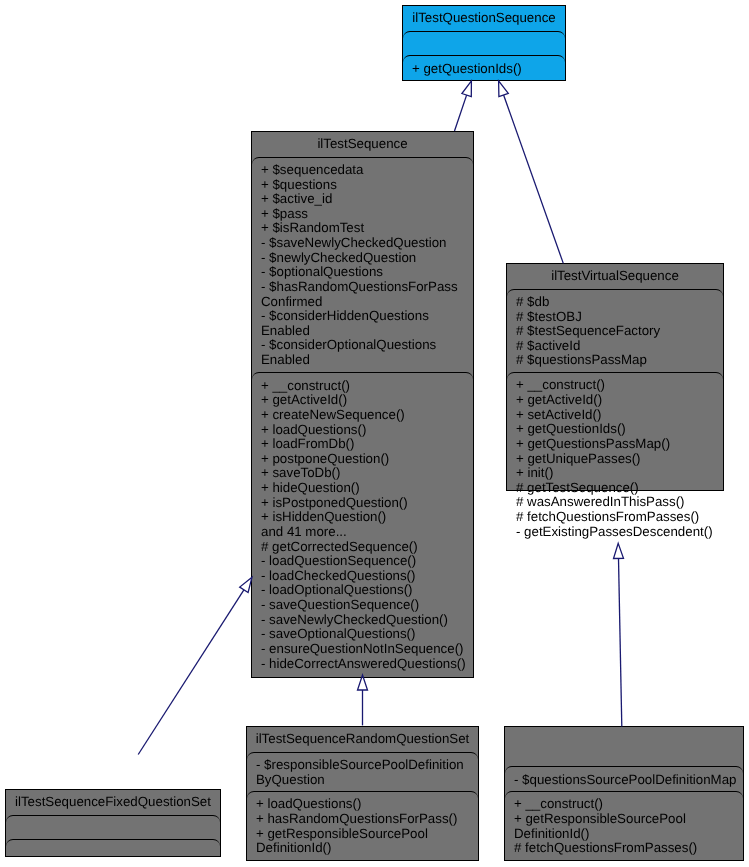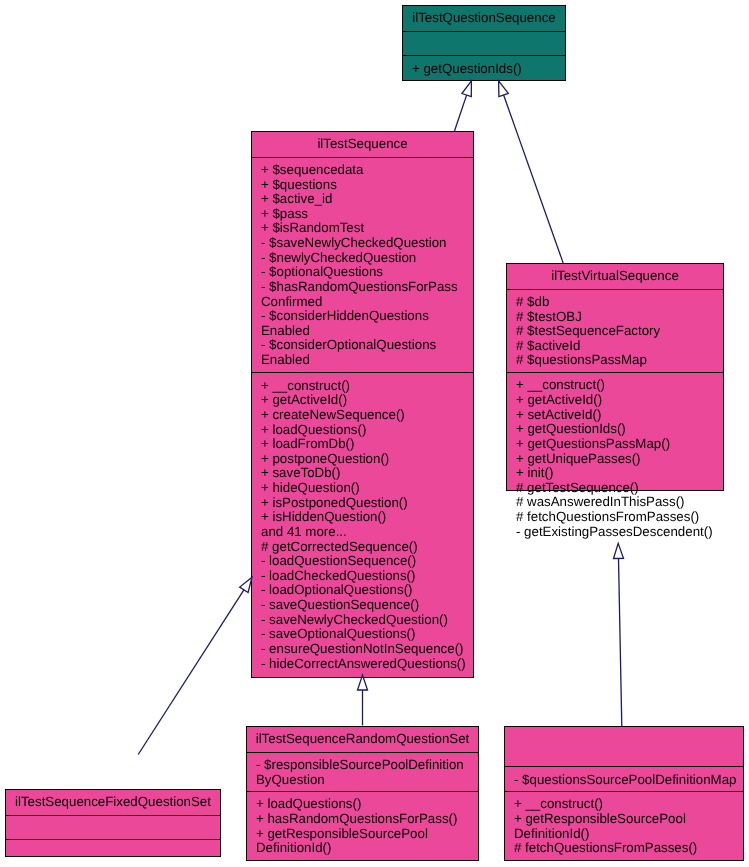--- a/index.html
+++ b/index.html
@@ -1,25 +1,25 @@
 <!DOCTYPE html>
 <html><head>
 <meta charset="utf-8">
 <style>
   html,body{margin:0;padding:0;background:#ffffff;}
   body{width:749px;height:867px;position:relative;overflow:hidden;
        font-family:"Liberation Sans",sans-serif;
        -webkit-font-smoothing:antialiased;text-rendering:geometricPrecision;}
   #diagram{position:absolute;left:0;top:0;width:749px;height:867px;}
   .edges{position:absolute;left:0;top:0;width:749px;height:867px;z-index:5;pointer-events:none;}
-  .node{position:absolute;box-sizing:border-box;border:1px solid #000000;background:#ec4899;}
-  .node.filled{background:#0f766e;}
+  .node{position:absolute;box-sizing:border-box;border:1px solid #000000;background:#737373;}
+  .node.filled{background:#0ea5e9;}
   .cell{box-sizing:border-box;font-size:13.3px;line-height:14.62px;overflow:hidden;}
   .cell.title{text-align:center;padding:5.2px 2px 0;}
-  .cell.body{text-align:left;padding:5.2px 3px 0 9px;}
+  .cell.body{text-align:left;padding:5.2px 3px 0 9px;border-radius:7px;}
   .divider{border-top:1px solid #000000;}
   .edges path{fill:none;stroke:#191970;stroke-width:1.3;}
 </style>
 </head>
 <body>
 
 <div id="diagram">
   <svg class="edges" viewBox="0 0 749 867">
       <g>
         <path d="M454.5,131.0 L466.6,95.1"></path>

